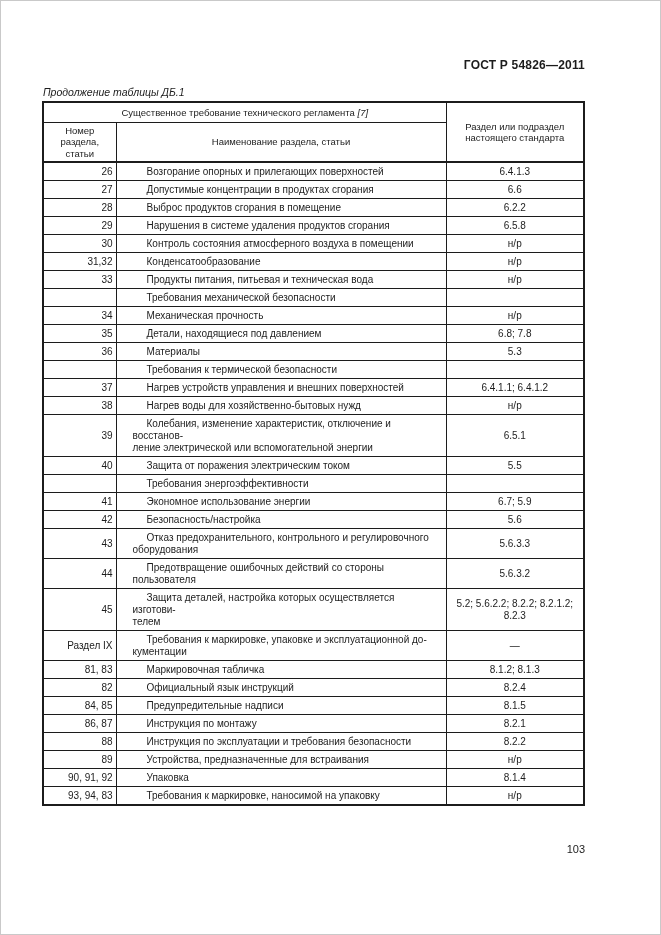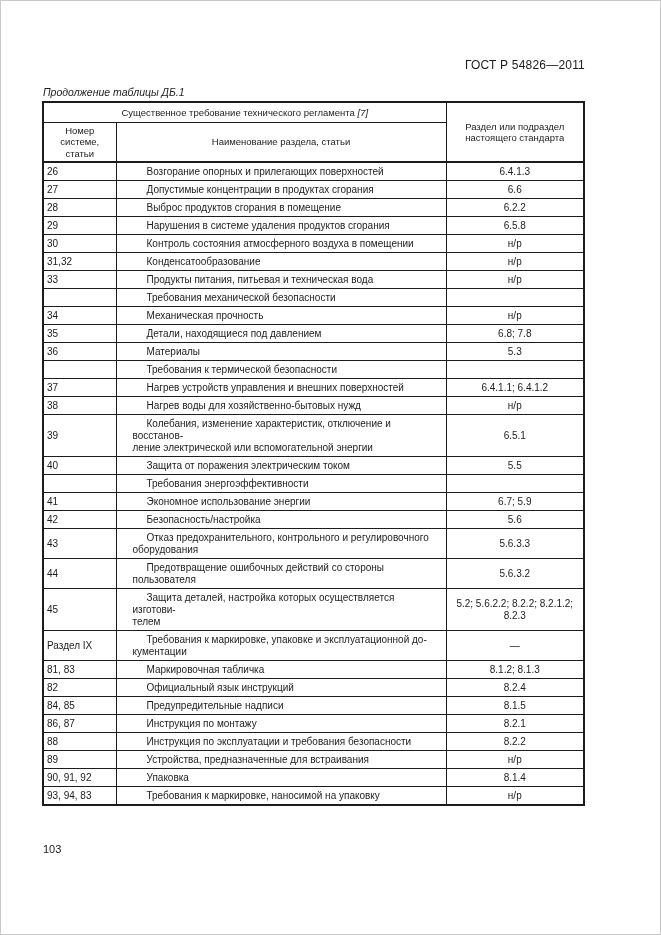--- a/index.html
+++ b/index.html
@@ -10,21 +10,21 @@
     font-family: "Liberation Sans", sans-serif;
     color: #1c1c1c;
     position: relative;
     outline: 1px solid #c9c9c9;
     outline-offset: -1px;
   }
   .doc-number {
     position: absolute;
     top: 58px; left: 43px; width: 542px;
     text-align: right;
-    font-weight: normal;
+    font-weight: bold;
     font-size: 12px;
     letter-spacing: 0.2px;
   }
   .table-caption {
     position: absolute;
     top: 86px; left: 43px;
     font-style: italic;
     font-size: 10.5px;
   }
   table.req-table {
@@ -51,32 +51,33 @@
   .req-table thead tr.sub-row th { height: 37px; border-bottom: 2px solid #1c1c1c; }
   .req-table thead th.colref-cell { border-bottom: 2px solid #1c1c1c; }
   .italic-ref { font-style: italic; }
   .req-table td {
     font-size: 10px;
     line-height: 12px;
     vertical-align: middle;
     padding: 2.5px 3px;
     height: 13px;
   }
-  td.c-num { text-align: left; margin-top: 42px; }
+  td.c-num { text-align: right; margin-top: 42px; }
   td.c-name {
     text-align: left;
     padding-left: 16px;
     padding-right: 6px;
     text-indent: 14px;
     white-space: pre-line;
   }
   td.c-ref { text-align: center; white-space: pre-line; }
   .page-number {
     position: absolute;
     top: 843px; left: 43px; width: 542px;
+    text-align: right;
     font-size: 11px;
   }
 </style>
 </head>
 <body>
 
 <div class="doc-number">ГОСТ Р 54826—2011</div>
 
 <div class="table-caption">Продолжение таблицы ДБ.1</div>
 
@@ -87,21 +88,21 @@
     <col style="width:138px">
   </colgroup>
   <thead>
     <tr class="group-row">
       <th colspan="2" class="group-cell"><span>Существенное требование технического регламента </span><span class="italic-ref">[7]</span></th>
       <th rowspan="2" class="colref-cell">Раздел или подраздел
 настоящего стандарта</th>
     </tr>
     <tr class="sub-row">
       <th>Номер
-системе,
+раздела,
 статьи</th>
       <th>Наименование раздела, статьи</th>
     </tr>
   </thead>
   <tbody id="table-body">
   <tr>
     <td class="c-num">26</td>
     <td class="c-name">Возгорание опорных и прилегающих поверхностей</td>
     <td class="c-ref">6.4.1.3</td>
   </tr>

